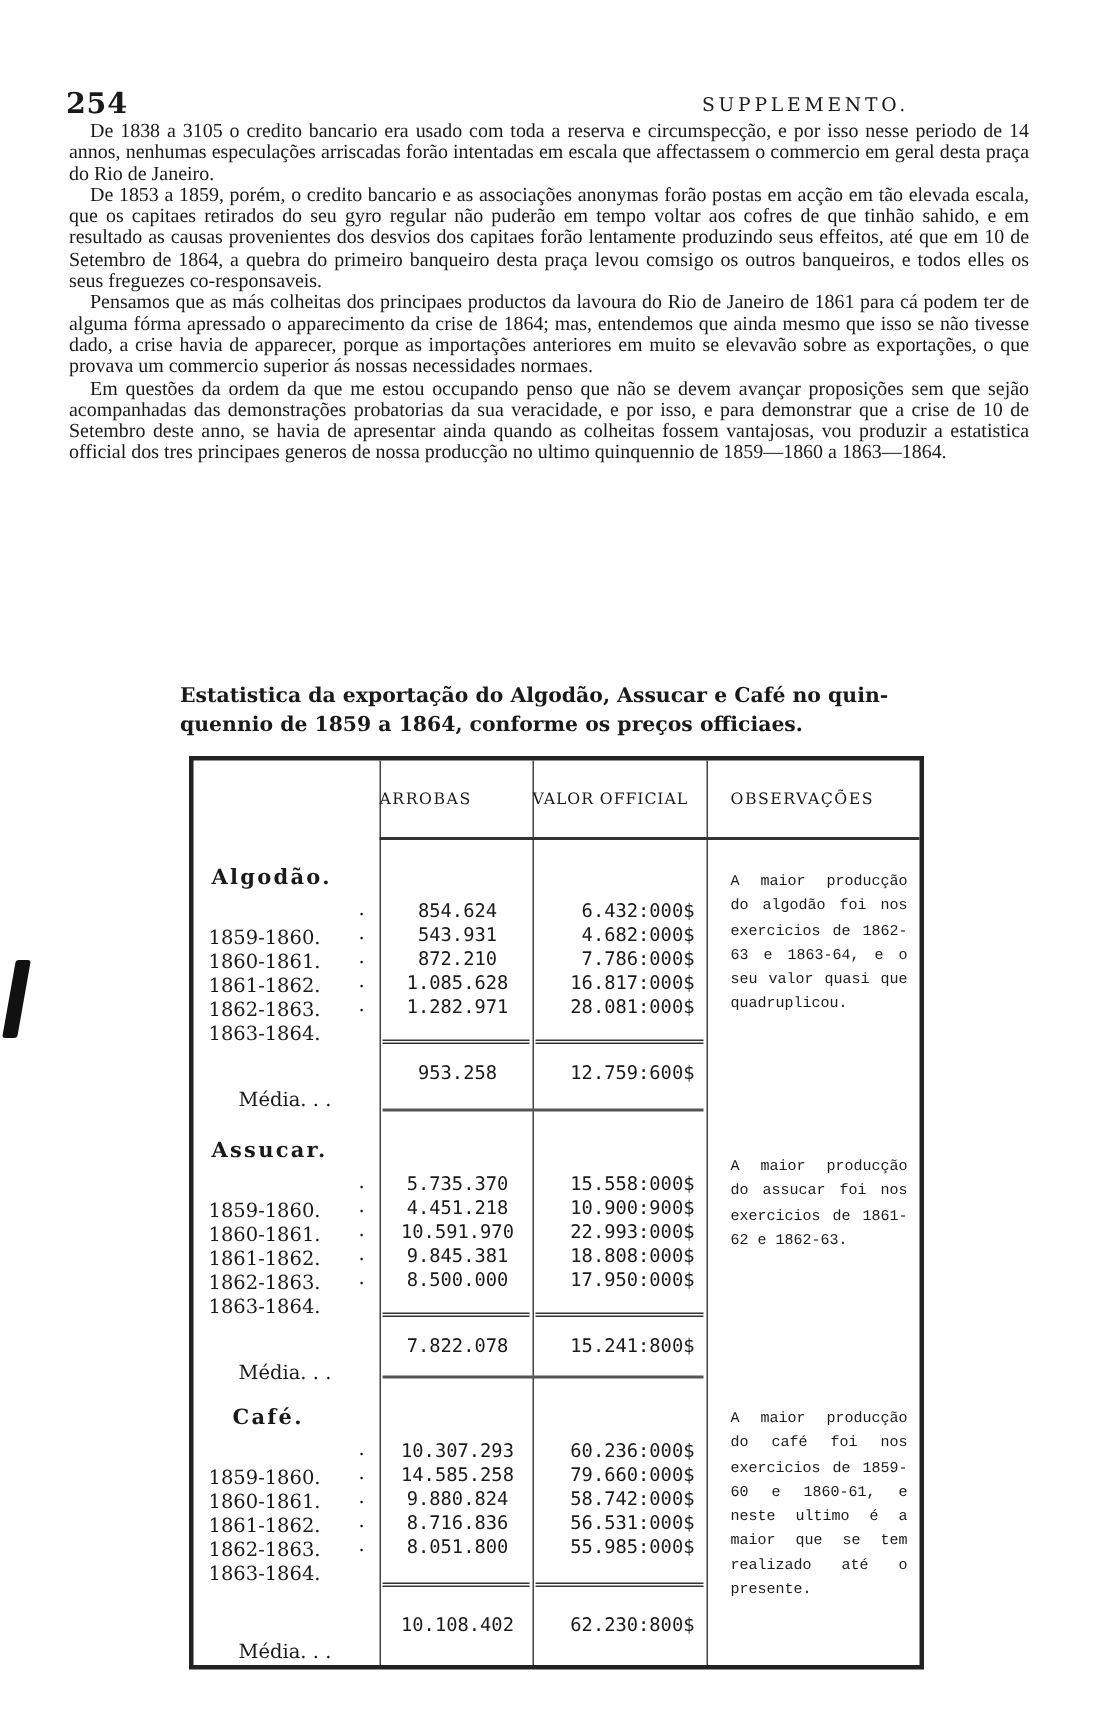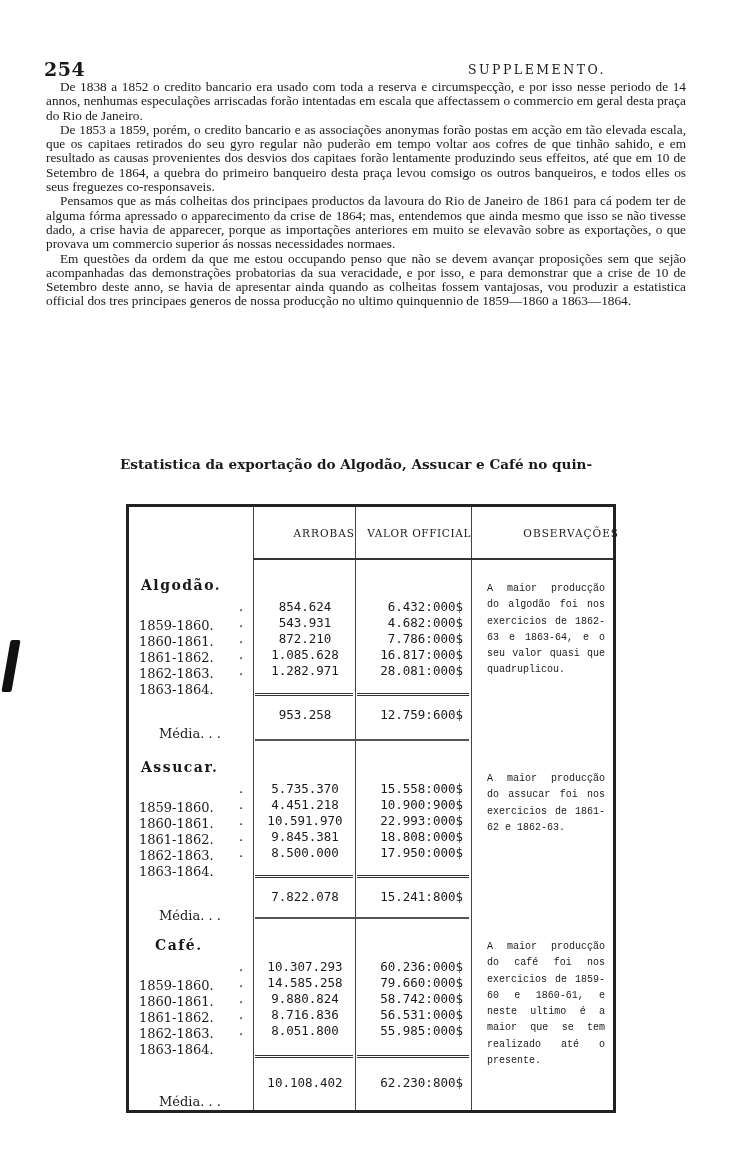--- a/index.html
+++ b/index.html
@@ -7,21 +7,21 @@
     width: 746px; height: 1155px; position: relative; overflow: hidden;
     font-family: "DejaVu Serif", "Liberation Serif", serif; color: #1a1a1a;
   }
   .page-num { position: absolute; left: 44px; top: 58px; font-size: 19px; font-weight: bold; letter-spacing: 0.5px; }
   .running-head { position: absolute; left: 0; width: 606px; top: 62px; text-align: right; font-size: 12.5px; font-weight: normal; letter-spacing: 2.5px; padding-left: 30px; box-sizing: border-box; }
   .body-text { position: absolute; left: 46px; top: 80px; width: 640px; font-family: "Liberation Serif", serif; font-size: 13.3px; line-height: 14.3px; text-align: justify; }
   .body-text p { margin: 0; text-indent: 14px; }
   .table-title { position: absolute; left: 120px; width: 500px; top: 455px; text-align: left; font-family: "DejaVu Serif", serif; font-weight: bold; font-size: 13.6px; line-height: 19px; }
   .stat-table { position: absolute; left: 126px; top: 504px; width: 490px; height: 609px; border: 3px solid #222; box-sizing: border-box; }
   .stat-table .col-line { position: absolute; top: 0; bottom: 0; border-left: 1px solid #444; }
-  .hdr { position: absolute; top: 20px; font-size: 10.5px; letter-spacing: 1px; text-align: right; }
+  .hdr { position: absolute; top: 20px; font-size: 10.5px; letter-spacing: 1px; text-align: left; }
   .hdr-rule { position: absolute; top: 51px; border-top: 2px solid #333; }
   .section { position: absolute; left: 0; width: 484px; font-family: "DejaVu Serif", serif; font-size: 13px; }
   .sec-title { position: absolute; left: 12px; font-weight: bold; font-size: 14px; letter-spacing: 1.5px; }
   .row { position: absolute; left: 0; width: 484px; height: 16px; line-height: 16px; }
   .row .yr { position: absolute; left: 10px; width: 110px; font-size: 13px; margin-top: 19px; }
   .row .dot { position: absolute; left: 110px; }
   .row .arr { position: absolute; left: 128px; width: 96px; text-align: center; font-family: "DejaVu Sans Mono", monospace; font-size: 12.5px; }
   .row .val { position: absolute; left: 228px; width: 106px; text-align: right; font-family: "DejaVu Sans Mono", monospace; font-size: 12.5px; }
   .media-rule { position: absolute; border-top: 3px double #333; }
   .avg .yr { left: 30px; }
@@ -31,39 +31,40 @@
 </style>
 </head>
 <body>
 
 <div class="smudge"></div>
 
 <div class="page-num">254</div>
 <div class="running-head">SUPPLEMENTO.</div>
 
 <div class="body-text">
-  <p>De 1838 a 1852 o credito bancario era usado com toda a reserva e circumspecção, e por isso nesse periodo de 14 annos, nenhumas especulações arriscadas forão intentadas em escala que affectassem o commercio em geral desta praça do Rio de Janeiro.</p>
+  <p>De 1838 a 3105 o credito bancario era usado com toda a reserva e circumspecção, e por isso nesse periodo de 14 annos, nenhumas especulações arriscadas forão intentadas em escala que affectassem o commercio em geral desta praça do Rio de Janeiro.</p>
   <p>De 1853 a 1859, porém, o credito bancario e as associações anonymas forão postas em acção em tão elevada escala, que os capitaes retirados do seu gyro regular não puderão em tempo voltar aos cofres de que tinhão sahido, e em resultado as causas provenientes dos desvios dos capitaes forão lentamente produzindo seus effeitos, até que em 10 de Setembro de 1864, a quebra do primeiro banqueiro desta praça levou comsigo os outros banqueiros, e todos elles os seus freguezes co-responsaveis.</p>
   <p>Pensamos que as más colheitas dos principaes productos da lavoura do Rio de Janeiro de 1861 para cá podem ter de alguma fórma apressado o apparecimento da crise de 1864; mas, entendemos que ainda mesmo que isso se não tivesse dado, a crise havia de apparecer, porque as importações anteriores em muito se elevavão sobre as exportações, o que provava um commercio superior ás nossas necessidades normaes.</p>
   <p>Em questões da ordem da que me estou occupando penso que não se devem avançar proposições sem que sejão acompanhadas das demonstrações probatorias da sua veracidade, e por isso, e para demonstrar que a crise de 10 de Setembro deste anno, se havia de apresentar ainda quando as colheitas fossem vantajosas, vou produzir a estatistica official dos tres principaes generos de nossa producção no ultimo quinquennio de 1859—1860 a 1863—1864.</p>
 </div>
 
 <div class="table-title">
   <div>Estatistica da exportação do Algodão, Assucar e Café no quin-</div>
+  <div>quennio de 1859 a 1864, conforme os preços officiaes.</div>
 </div>
 
 <div class="stat-table">
 
   <div class="col-line" style="left:124px"></div>
   <div class="col-line" style="left:226px"></div>
   <div class="col-line" style="left:342px"></div>
 
   <div class="hdr" style="left:124px;width:102px">ARROBAS</div>
   <div class="hdr" style="left:226px;width:116px;letter-spacing:0.6px">VALOR OFFICIAL</div>
-  <div class="hdr" style="left:342px;width:148px">OBSERVAÇÕES</div>
+  <div class="hdr" style="left:358px;width:148px">OBSERVAÇÕES</div>
   <div class="hdr-rule" style="left:124px;width:360px"></div>
 
   <div class="section" style="top:66px">
     <div class="sec-title" style="top:4px">Algodão.</div>
     <div class="row" style="top:26px">
         <span class="yr">1859-1860.</span>
         <span class="dot">.</span>
         <span class="arr">854.624</span>
         <span class="val">6.432:000$</span>
       </div>

